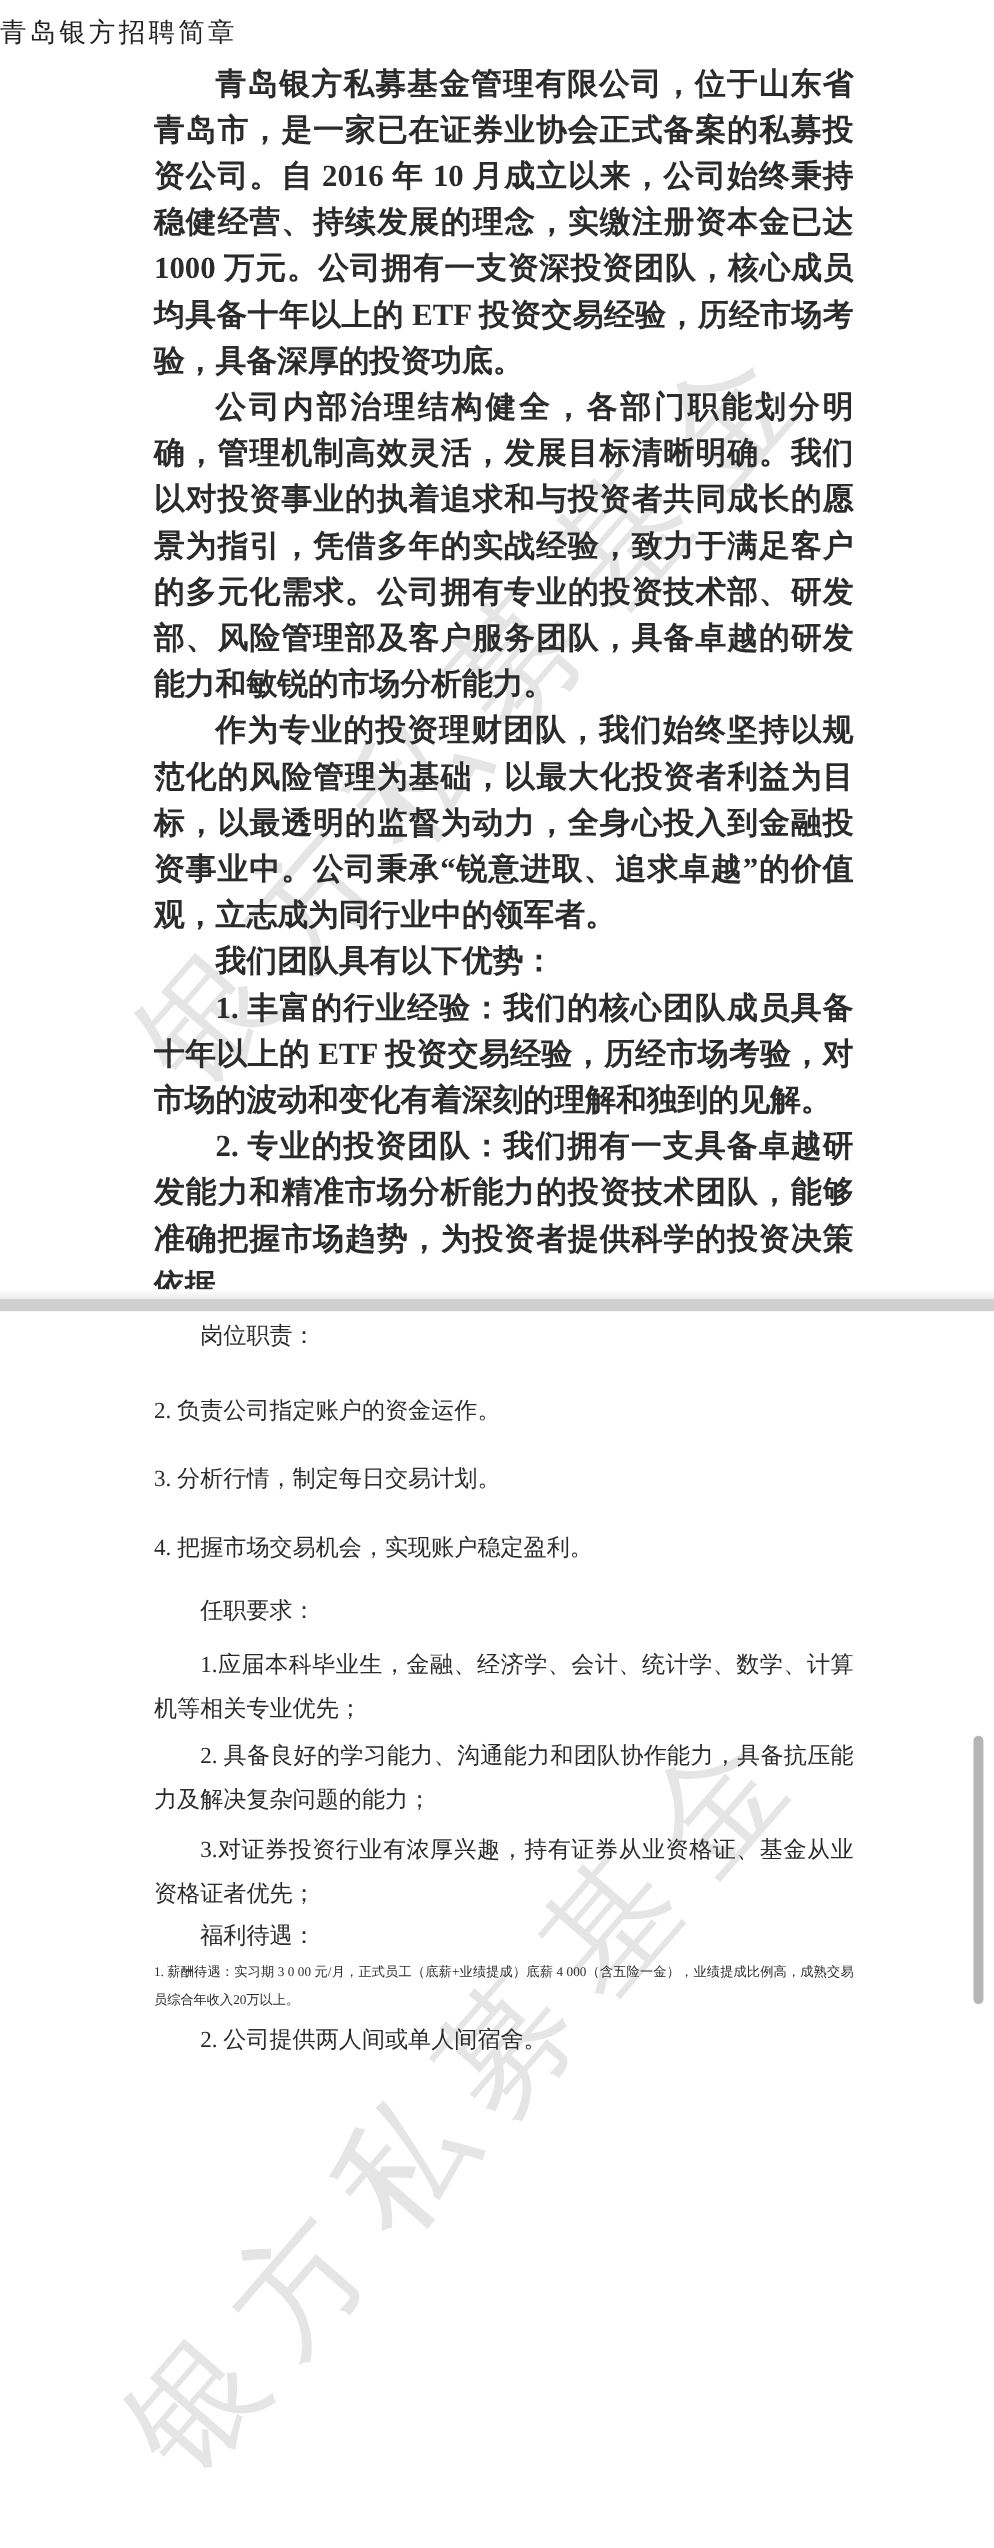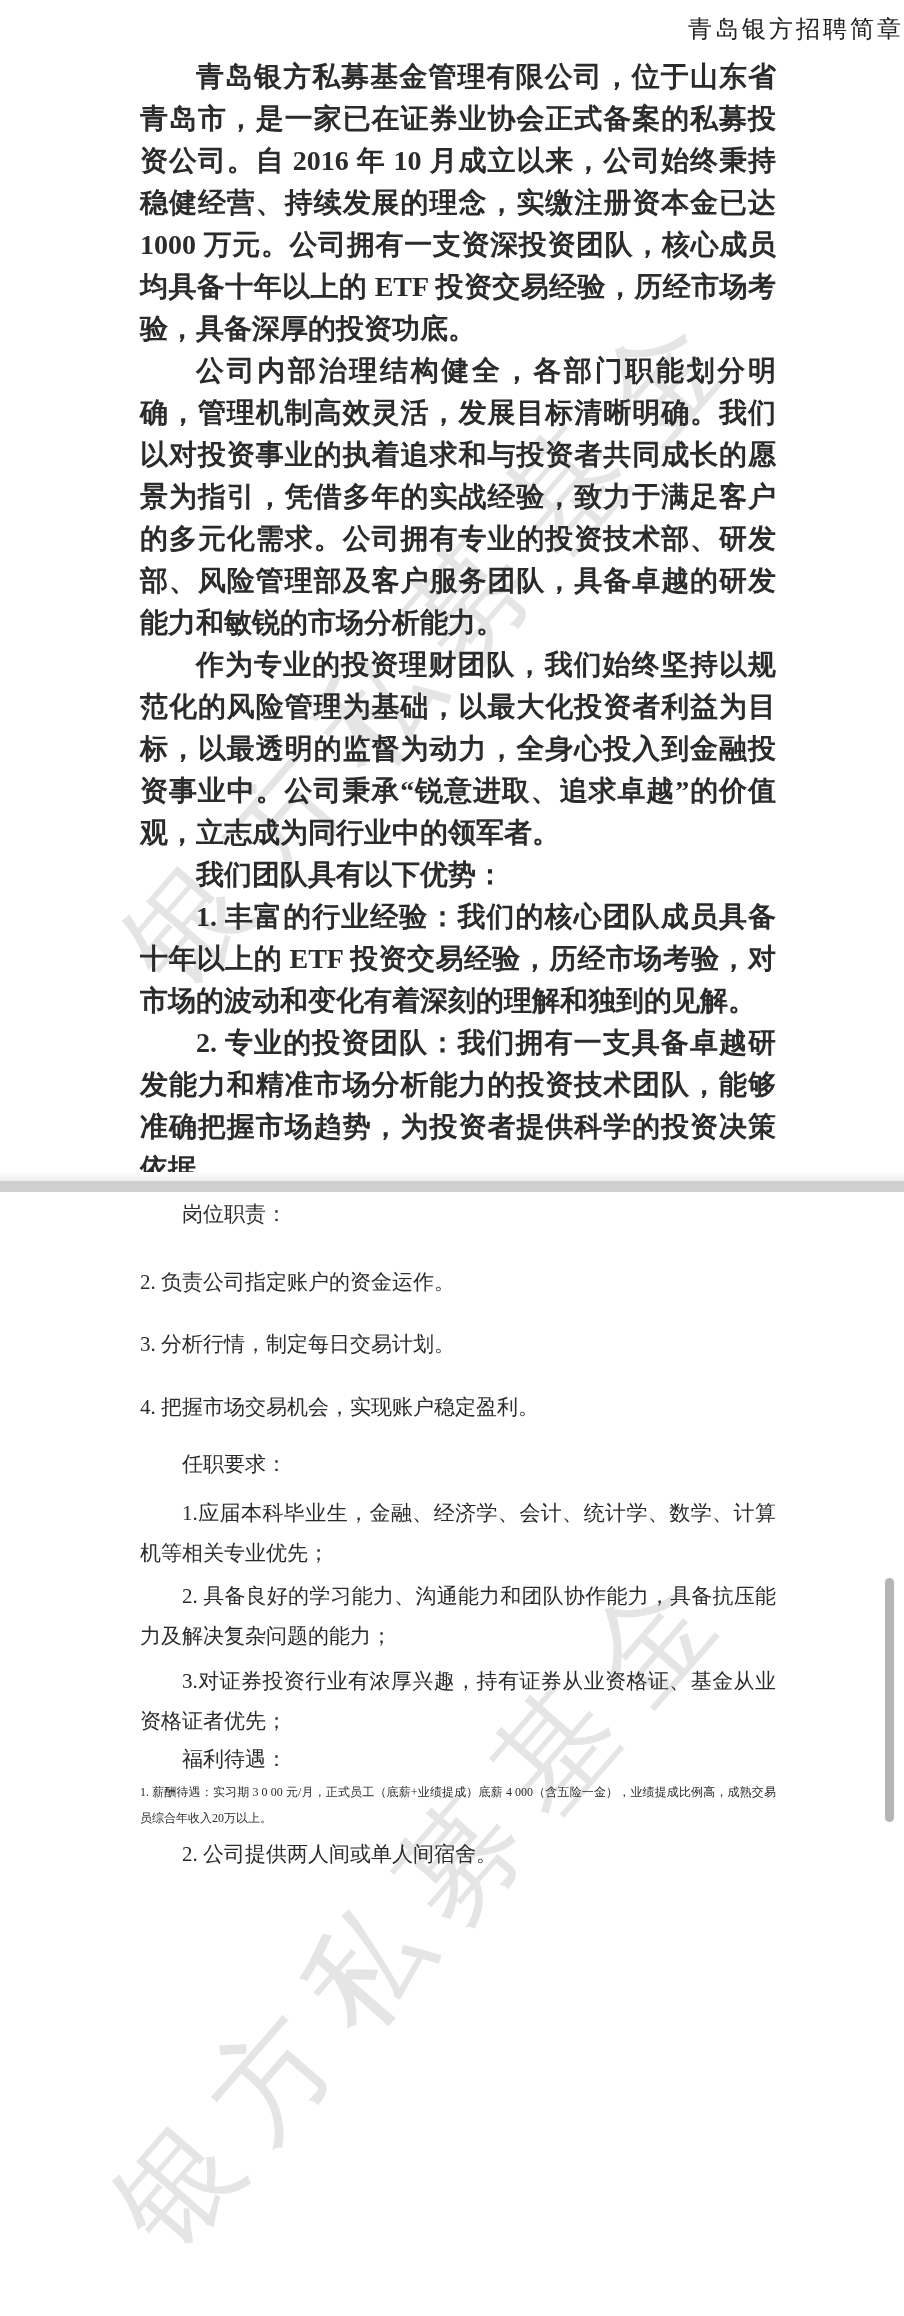--- a/index.html
+++ b/index.html
@@ -6,21 +6,21 @@
   body{
     width:904px;height:2316px;position:relative;background:#ffffff;
     font-family:"Liberation Serif","DejaVu Serif",serif;color:#2b2b2b;
     overflow:hidden;
   }
   .page{position:absolute;left:0;width:904px;background:#ffffff;overflow:hidden;}
   .page1{top:0;height:1181px;}
   .page2{top:1192px;height:1124px;}
 
   .doc-title{
-    position:relative;z-index:2;margin:13px 0 0 16px;text-align:right;
+    position:relative;z-index:2;margin:13px 0 0 0;text-align:left;
     font-size:24px;font-weight:500;letter-spacing:3px;color:#222;
   }
   .p1-body{
     position:absolute;z-index:2;top:56px;left:140px;width:636px;
     font-size:28px;line-height:42px;text-align:justify;font-weight:bold;
   }
   .p1-body p{margin:0;text-indent:2em;}
 
   .p2-body{
     position:absolute;z-index:2;top:0;left:140px;width:636px;

